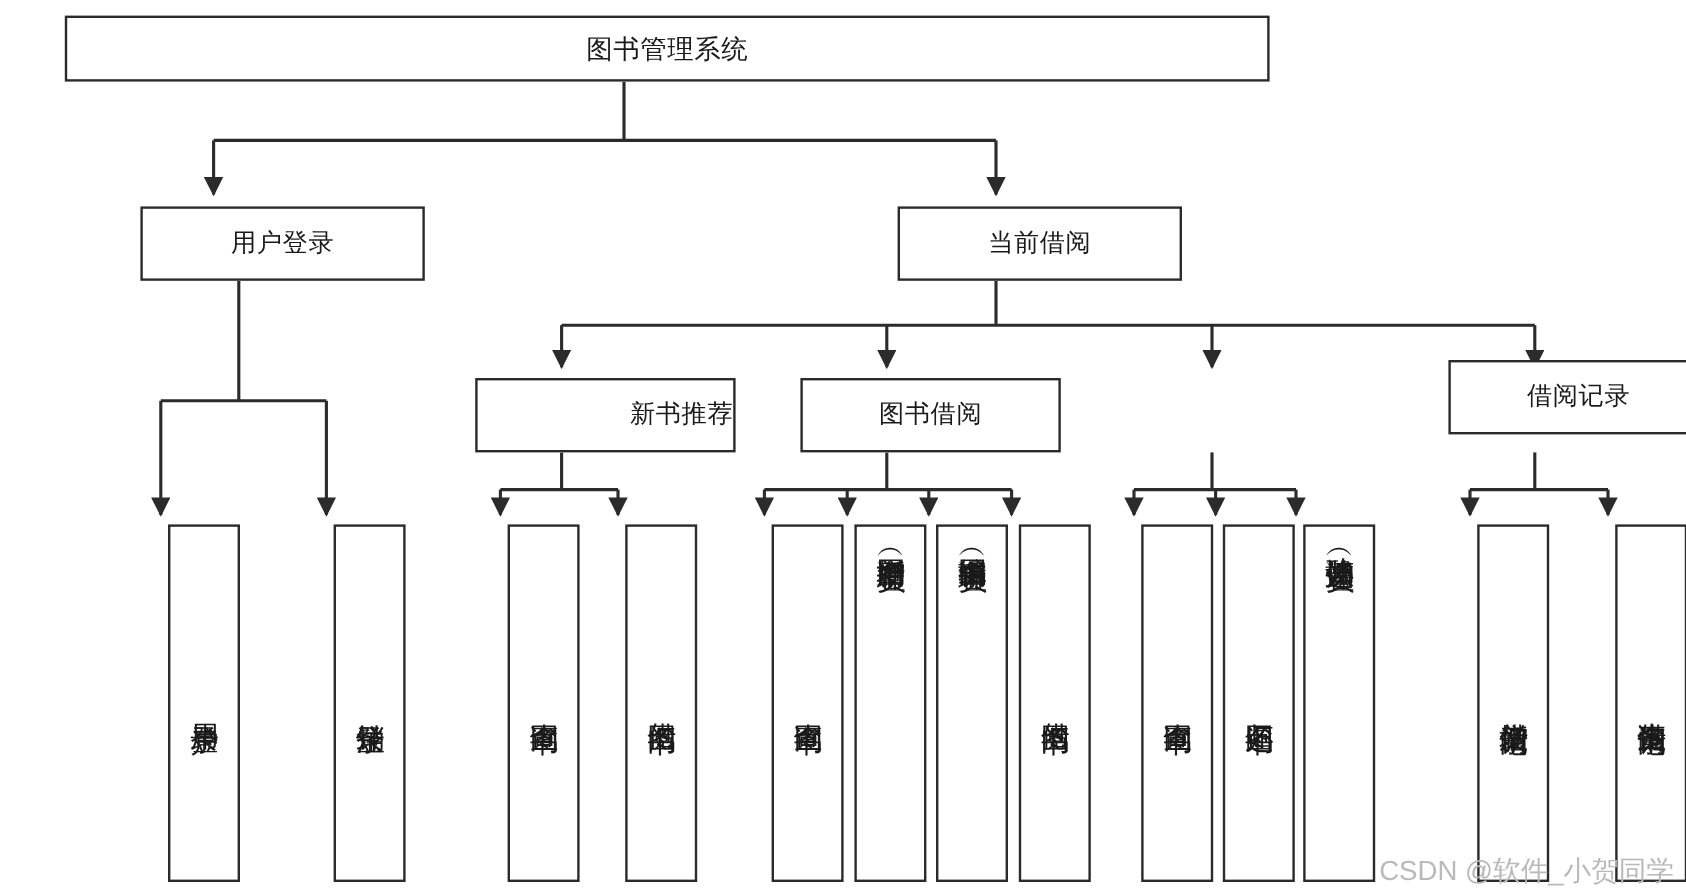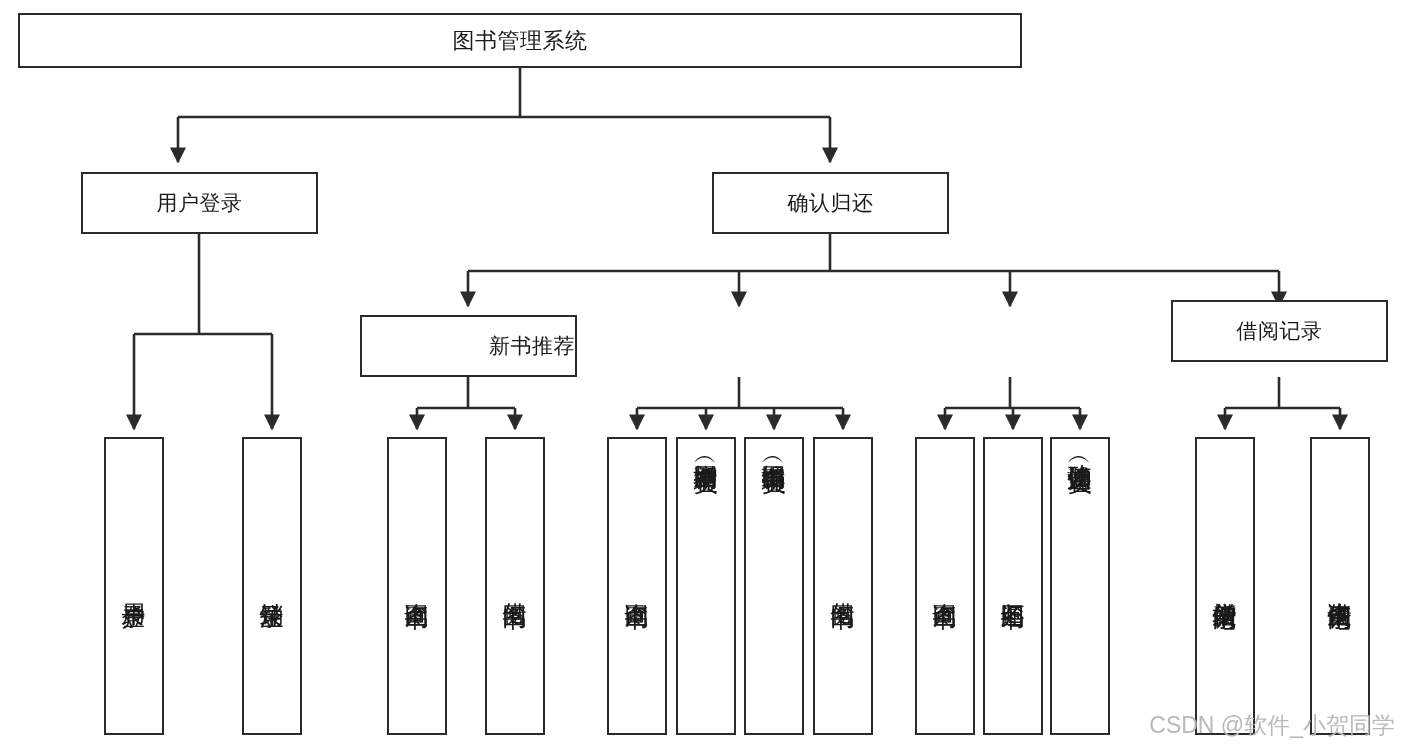--- a/index.html
+++ b/index.html
@@ -26,20 +26,21 @@
   }
   .node {
     position: absolute;
     box-sizing: border-box;
     border: 2px solid #2b2b2b;
     background: #ffffff;
     display: flex;
     align-items: center;
     justify-content: center;
     color: #1a1a1a;
+    margin-left: 36px;
   }
   .node .label {
     display: block;
     text-align: center;
     line-height: 1.18;
     white-space: pre;
   }
   
   .node.horiz .label {
     font-size: 21px;
@@ -132,26 +133,29 @@
   </svg>
 
   <div class="node horiz root" style="left:18px; top:13px; width:1004px; height:55px;">
     <span class="label">图书管理系统</span>
   </div>
 
   <div class="node horiz" style="left:81px; top:172px; width:237px; height:62px;">
     <span class="label">用户登录</span>
   </div>
   <div class="node horiz" style="left:712px; top:172px; width:237px; height:62px;">
-    <span class="label">确认归还</span>
+    <span class="label">当前借阅</span>
   </div>
 
   <div class="node horiz" style="left:360px; top:315px; width:217px; height:62px;justify-content:flex-end;">
     <span class="label">新书推荐</span>
   </div>
+  <div class="node horiz" style="left:631px; top:315px; width:217px; height:62px;">
+    <span class="label">图书借阅</span>
+  </div>
   <div class="node horiz" style="left:1171px; top:300px; width:217px; height:62px;">
     <span class="label">借阅记录</span>
   </div>
 
   <div class="node vert short" style="left:104px; top:437px; width:60px; height:298px;">
     <span class="label">用户登录</span>
   </div>
   <div class="node vert short" style="left:242px; top:437px; width:60px; height:298px;">
     <span class="label">注销登录</span>
   </div>

